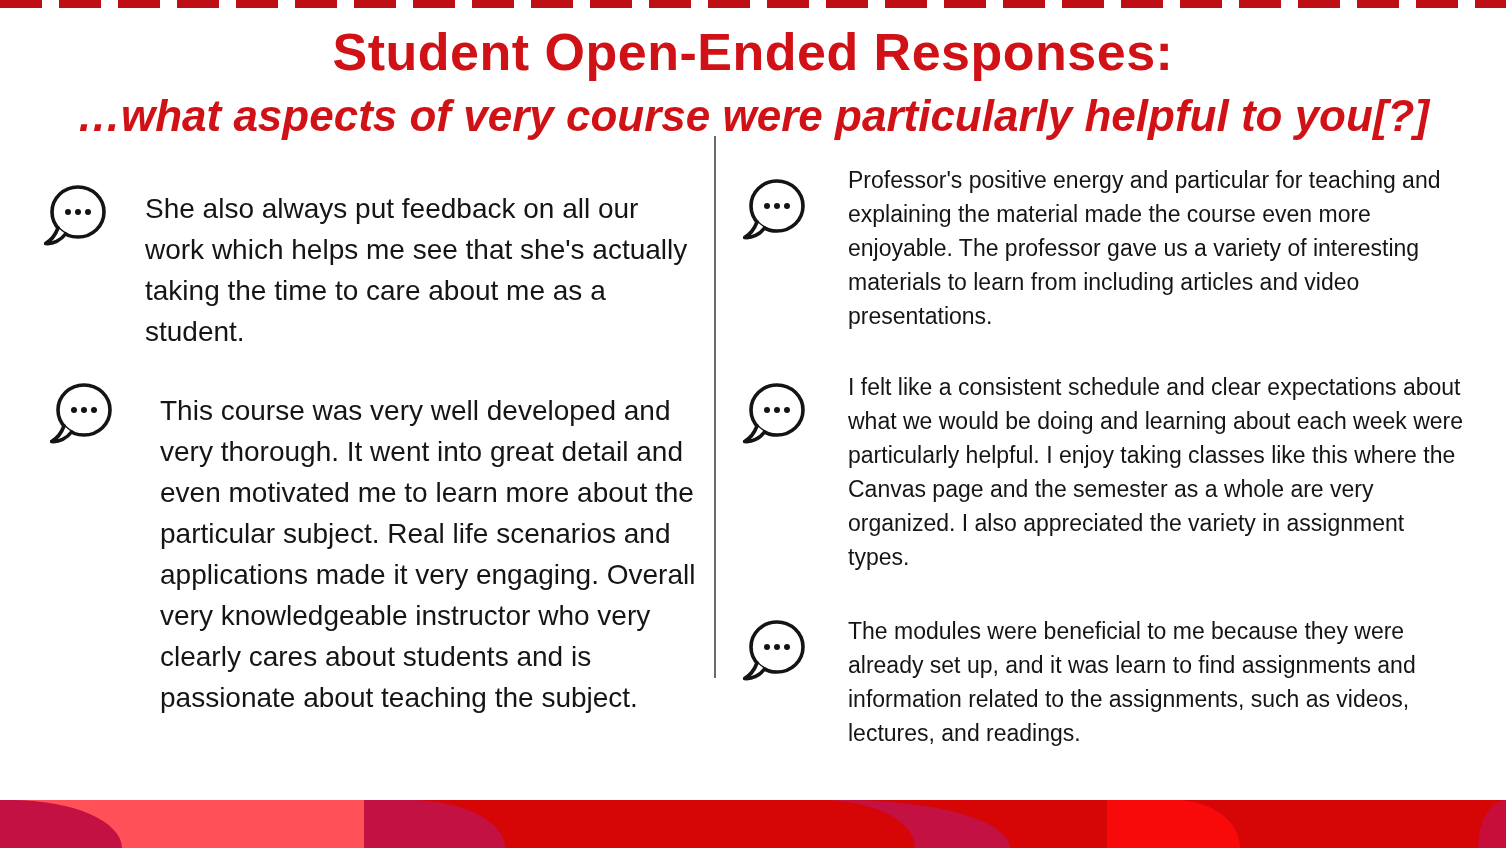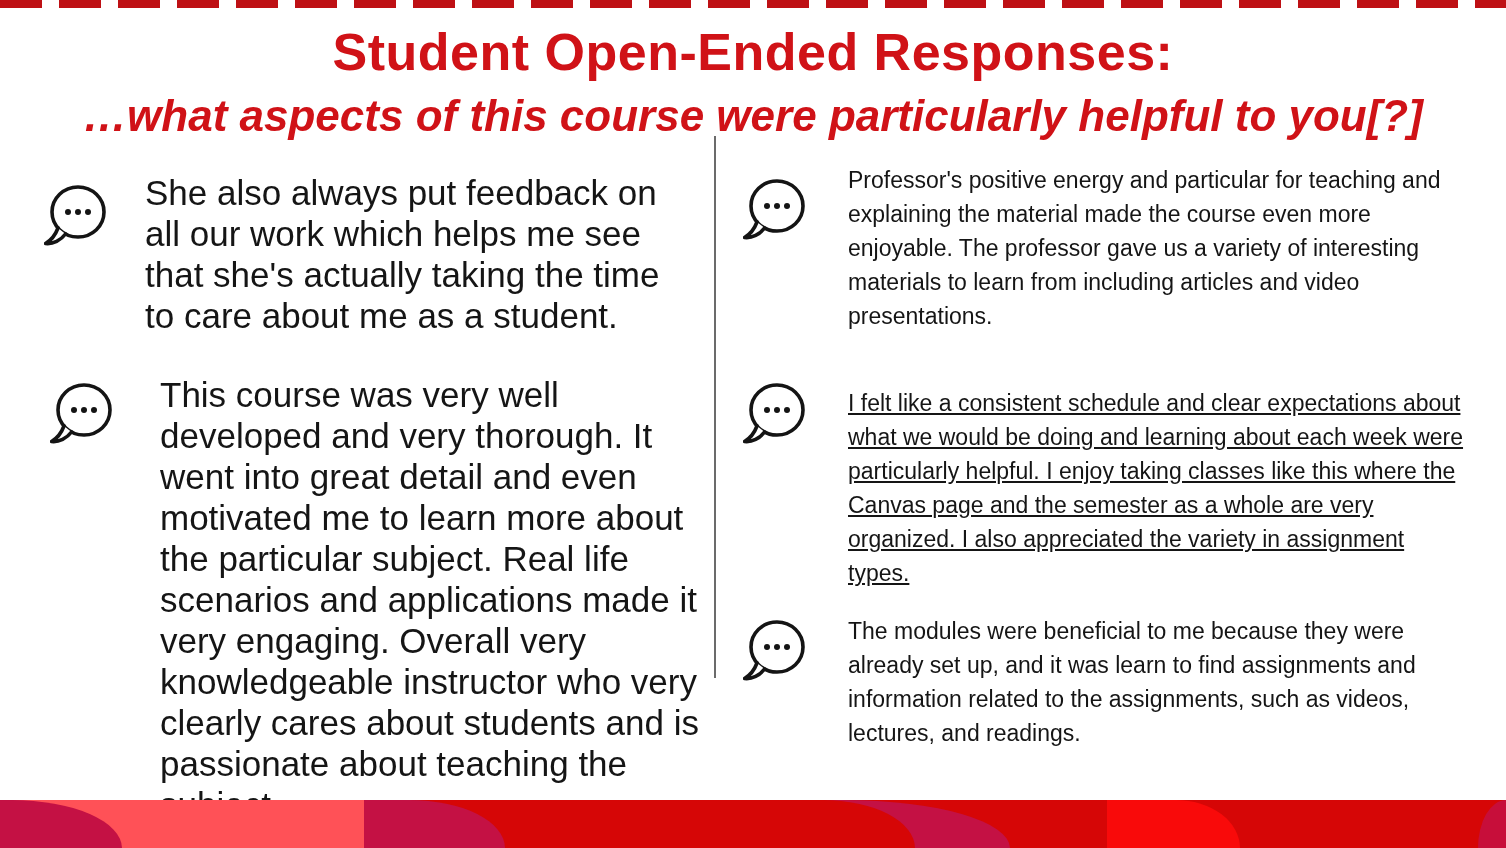--- a/index.html
+++ b/index.html
@@ -29,26 +29,26 @@
   .subtitle{position:absolute;top:92px;left:0;width:1506px;
     font-size:44px;line-height:1.1;font-weight:700;font-style:italic;
     color:var(--title-red);white-space:nowrap;}
 
   
   .divider{position:absolute;left:714px;top:136px;width:2px;height:542px;
     background:var(--divider-gray);}
 
   
   .quote-text{position:absolute;color:var(--text-black);}
-  .ql{width:548px;font-size:35px;line-height:41px;}
+  .ql{width:548px;font-size:28px;line-height:41px;margin-top:16px;}
   .qr{width:620px;font-size:23px;line-height:34px;}
   .qt-l1{left:145px;top:172px;}
   .qt-l2{left:160px;top:374px;}
   .qt-r1{left:848px;top:163px;}
-  .qt-r2{left:848px;top:386px;text-decoration:underline;}
+  .qt-r2{left:848px;top:370px;}
   .qt-r3{left:848px;top:614px;}
 
   .bubble{position:absolute;width:64px;height:64px;display:block;}
   .bi-l1{left:44px;top:183px;}
   .bi-l2{left:50px;top:381px;}
   .bi-r1{left:743px;top:177px;}
   .bi-r2{left:743px;top:381px;}
   .bi-r3{left:743px;top:618px;}
 
   
@@ -71,21 +71,21 @@
 </style>
 </head>
 <body>
 
 <div class="slide">
 
   <div class="top-dashes"></div>
 
   <header class="hdr">
     <h1 class="title">Student Open-Ended Responses:</h1>
-    <h2 class="subtitle">…what aspects of this course were particularly helpful to you[?]</h2>
+    <h2 class="subtitle">…what aspects of very course were particularly helpful to you[?]</h2>
   </header>
 
   <div class="divider"></div>
 
   <section>
     <span class="bubble bi-l1">
       <svg viewBox="0 0 64 64" width="64" height="64" aria-hidden="true">
         <ellipse cx="34" cy="29" rx="26" ry="25" fill="#fff" stroke="#141414" stroke-width="3.6"></ellipse>
         <path d="M14 45 C 11 53, 6 58, 1.5 60.5 C 9 61.5, 17 57, 21.5 51" fill="#fff" stroke="#141414" stroke-width="3.6" stroke-linecap="round" stroke-linejoin="round"></path>
         <circle cx="24" cy="29" r="3" fill="#141414"></circle>

